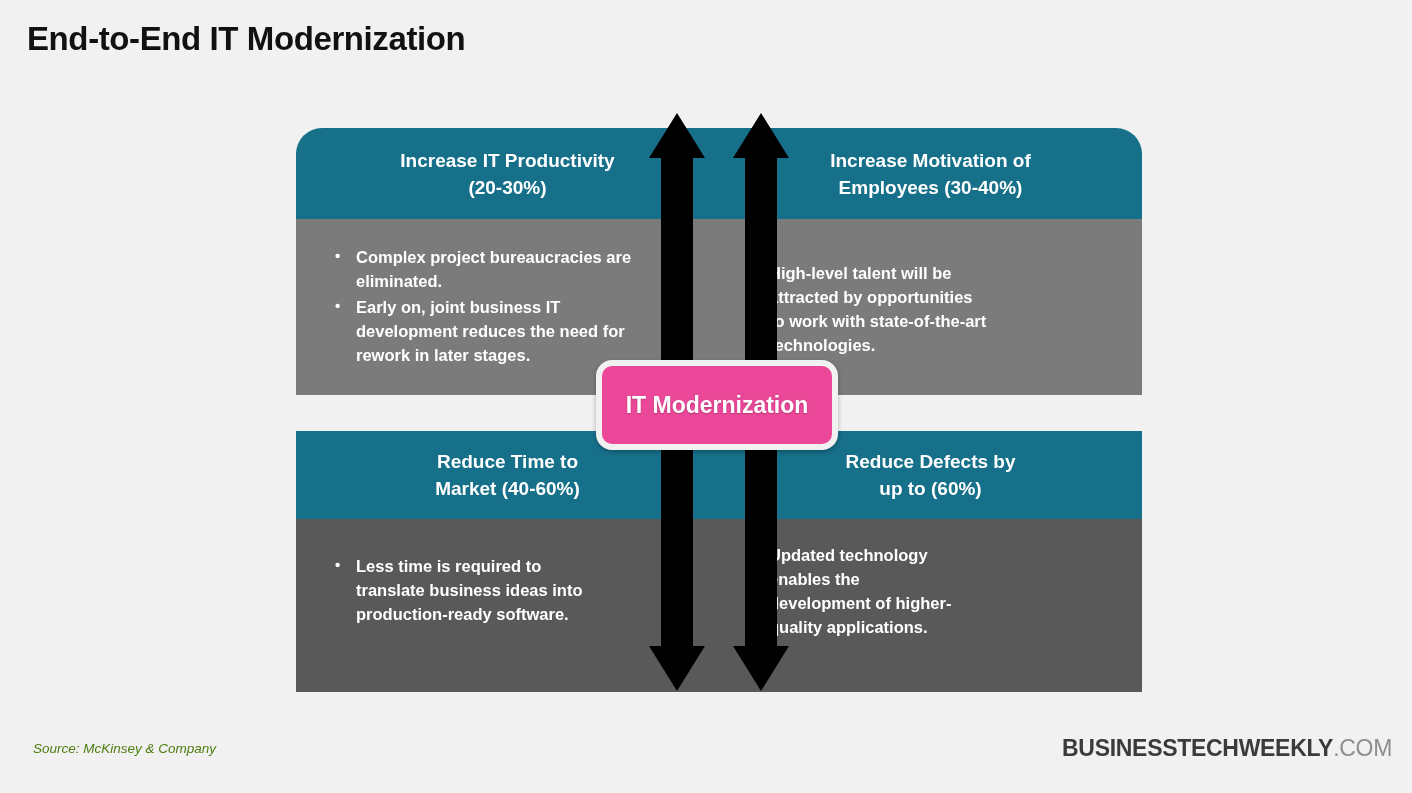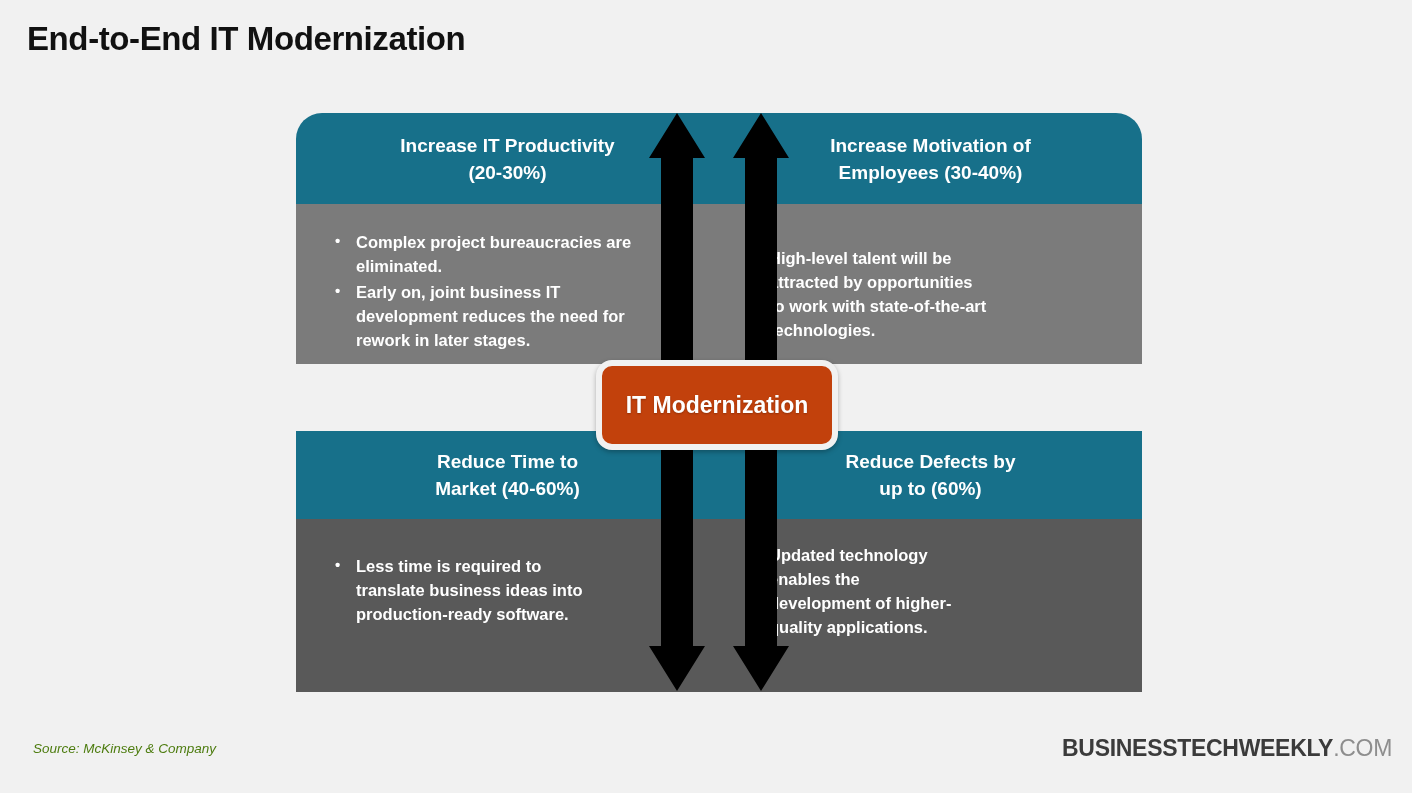--- a/index.html
+++ b/index.html
@@ -35,21 +35,21 @@
     top: 113px;
     width: 846px;
     height: 579px;
   }
 
   .quadrant {
     position: absolute;
     width: 423px;
     overflow: hidden;
   }
-  .q-top    { top: 0px;   height: 267px; }
+  .q-top    { top: 15px;   height: 267px; }
   .q-bottom { top: 318px; height: 296px; }
   .q-left   { left: 0px;  }
   .q-right  { left: 423px;}
 
   .q-tl { border-top-left-radius: 26px; }
   .q-tr { border-top-right-radius: 26px; }
   .q-bl { border-bottom-left-radius: 26px; }
   .q-br { border-bottom-right-radius: 26px; }
 
   .q-head {
@@ -70,21 +70,21 @@
   .q-bottom .q-head { height: 88px; }
 
   .q-body {
     box-sizing: border-box;
     color: #ffffff;
     font-family: "Liberation Sans", sans-serif;
     font-size: 16.5px;
     font-weight: bold;
     line-height: 24px;
   }
-  .q-top .q-body    { height: 160px; background: #7b7b7b; }
+  .q-top .q-body    { height: 212px; background: #7b7b7b; }
   .q-bottom .q-body { height: 173px; background: #595959; }
 
   .q-tl .q-body { padding: 26px 30px 0 38px; }
   .q-tr .q-body { padding: 42px 30px 0 28px; }
   .q-bl .q-body { padding: 35px 30px 16px 38px; }
   .q-br .q-body { padding: 24px 30px 0 28px; }
 
   .bullets { list-style: none; margin: 0; padding: 0; }
   .bullets li {
     position: relative;
@@ -114,21 +114,21 @@
   }
 
   
   #center-box {
     position: absolute;
     left: 596px;
     top: 360px;
     width: 242px;
     height: 90px;
     box-sizing: border-box;
-    background: #c2410c;
+    background: #ec4899;
     border: 6px solid #f1f1f1;
     border-radius: 16px;
     box-shadow: 0 2px 5px rgba(0,0,0,0.28);
     display: flex;
     align-items: center;
     justify-content: center;
   }
   #center-box .label {
     font-family: "Liberation Sans", sans-serif;
     font-size: 23px;

